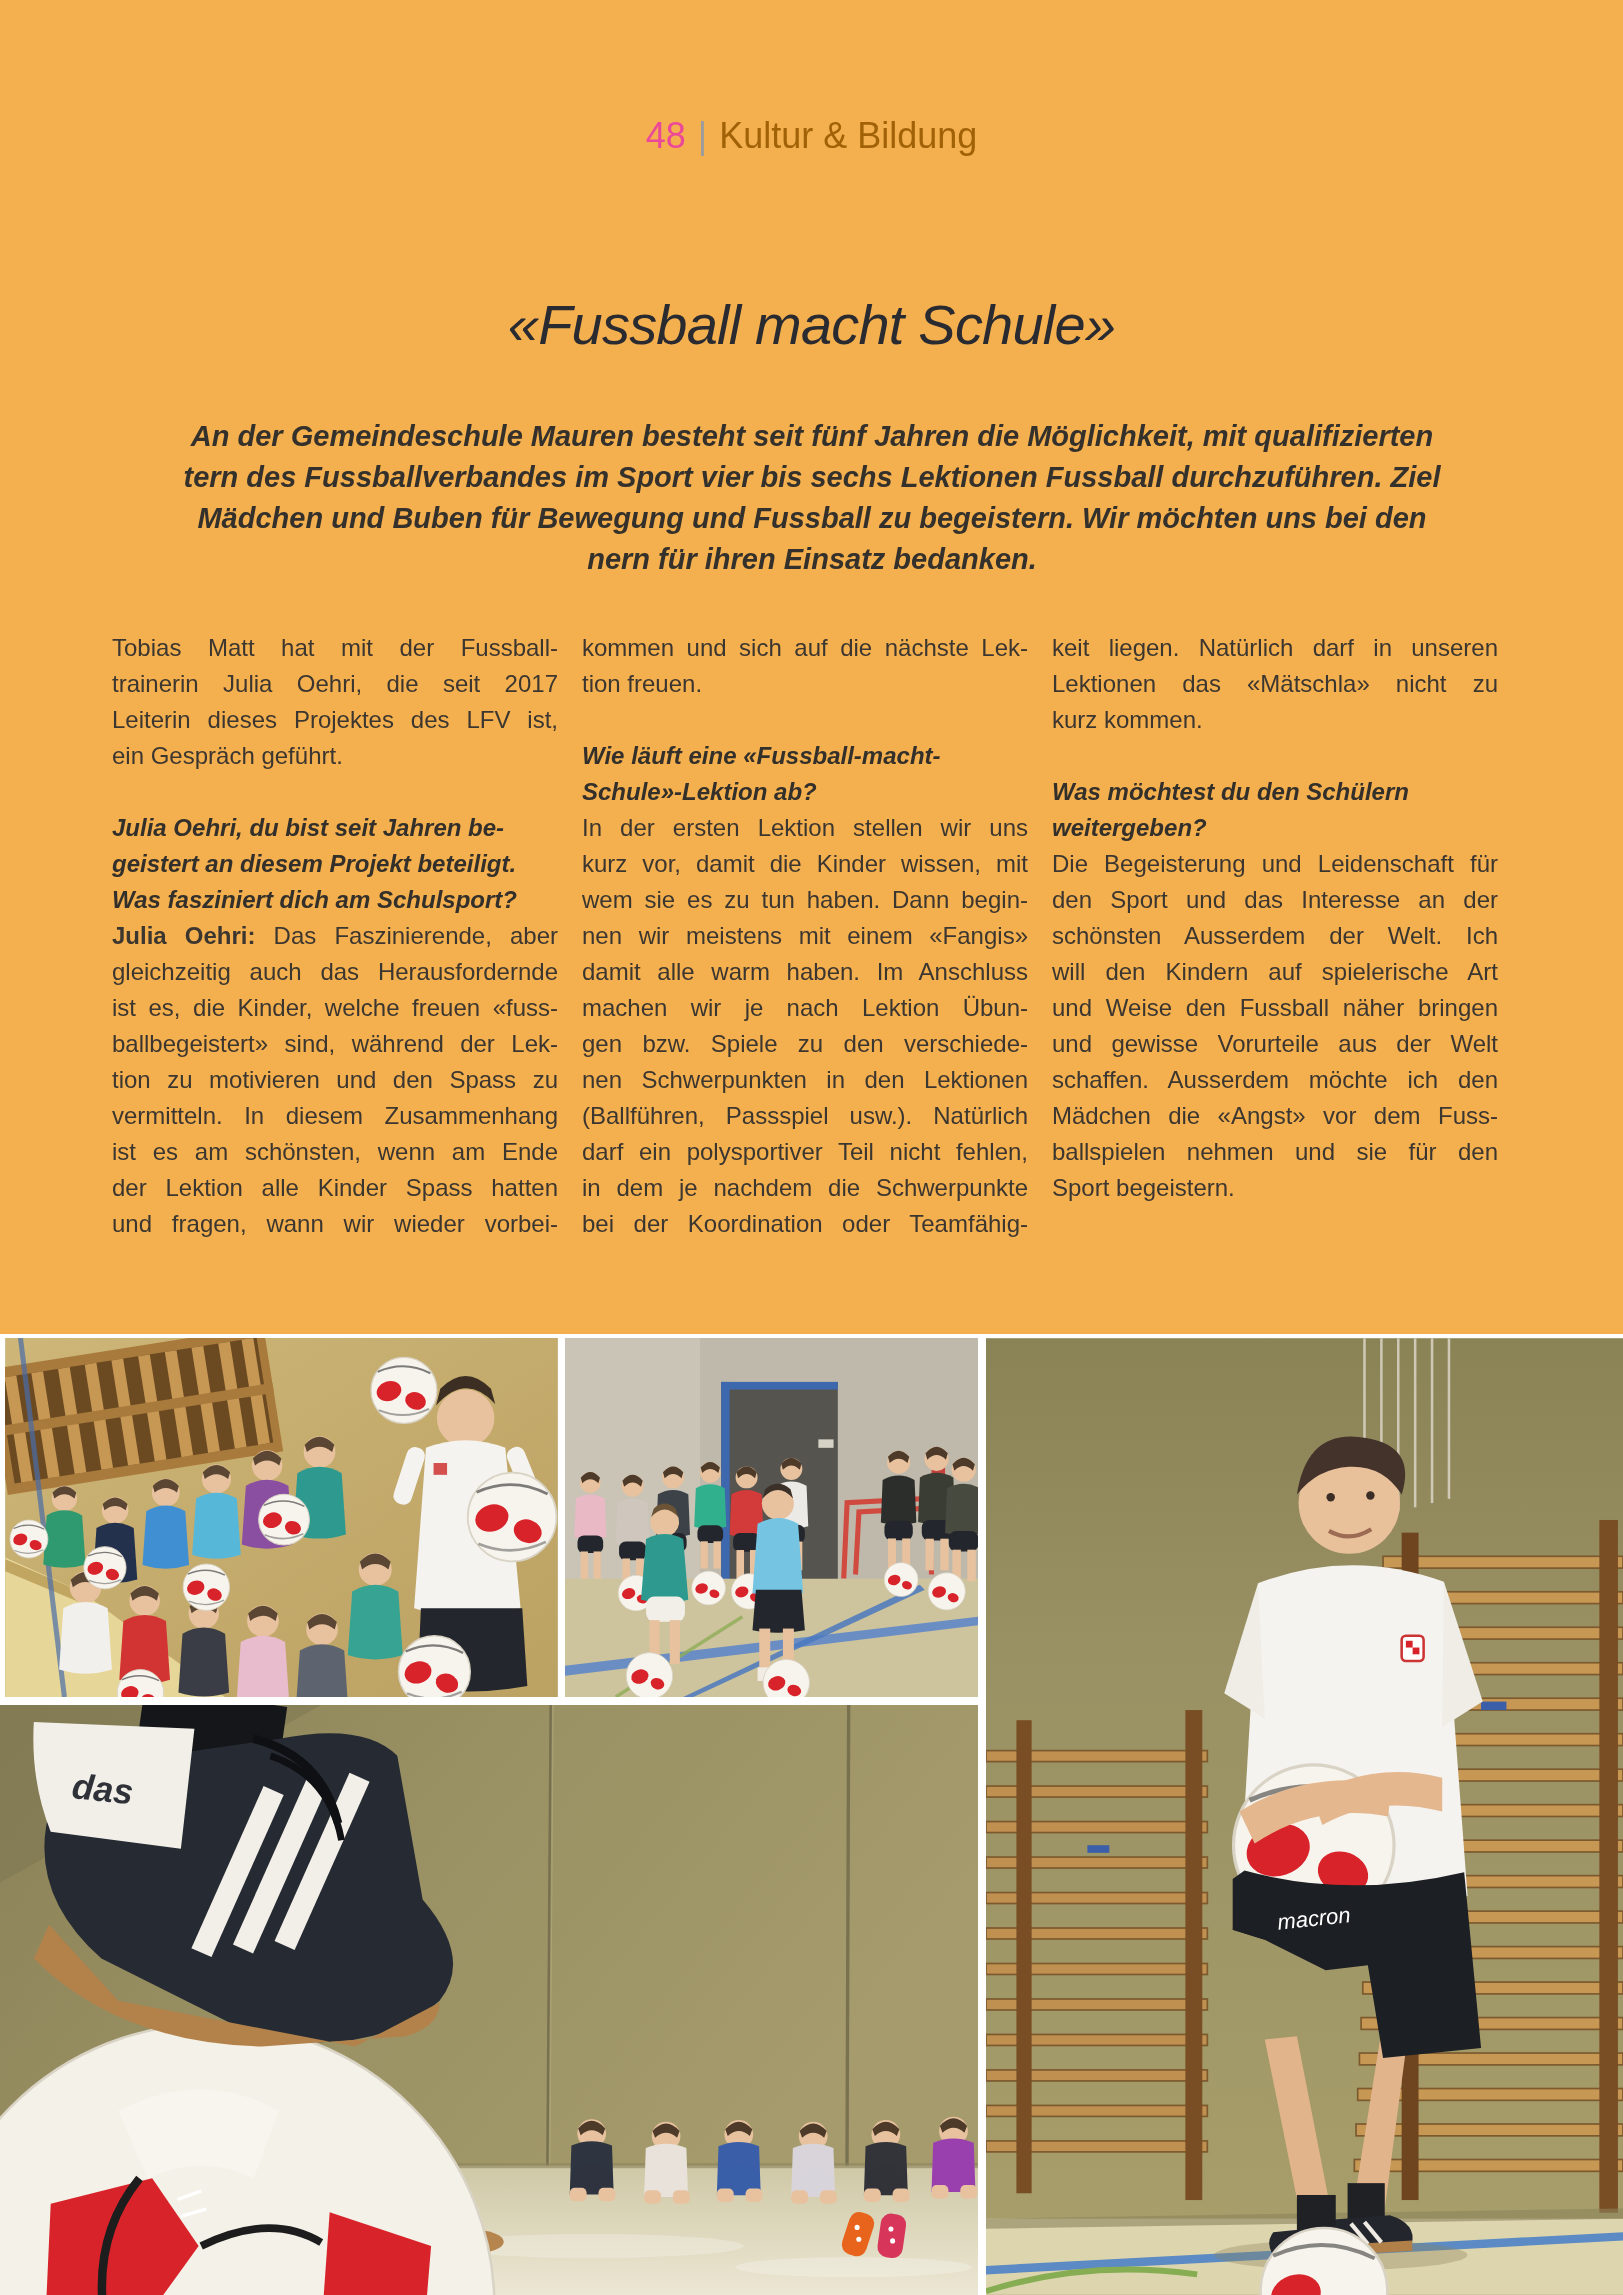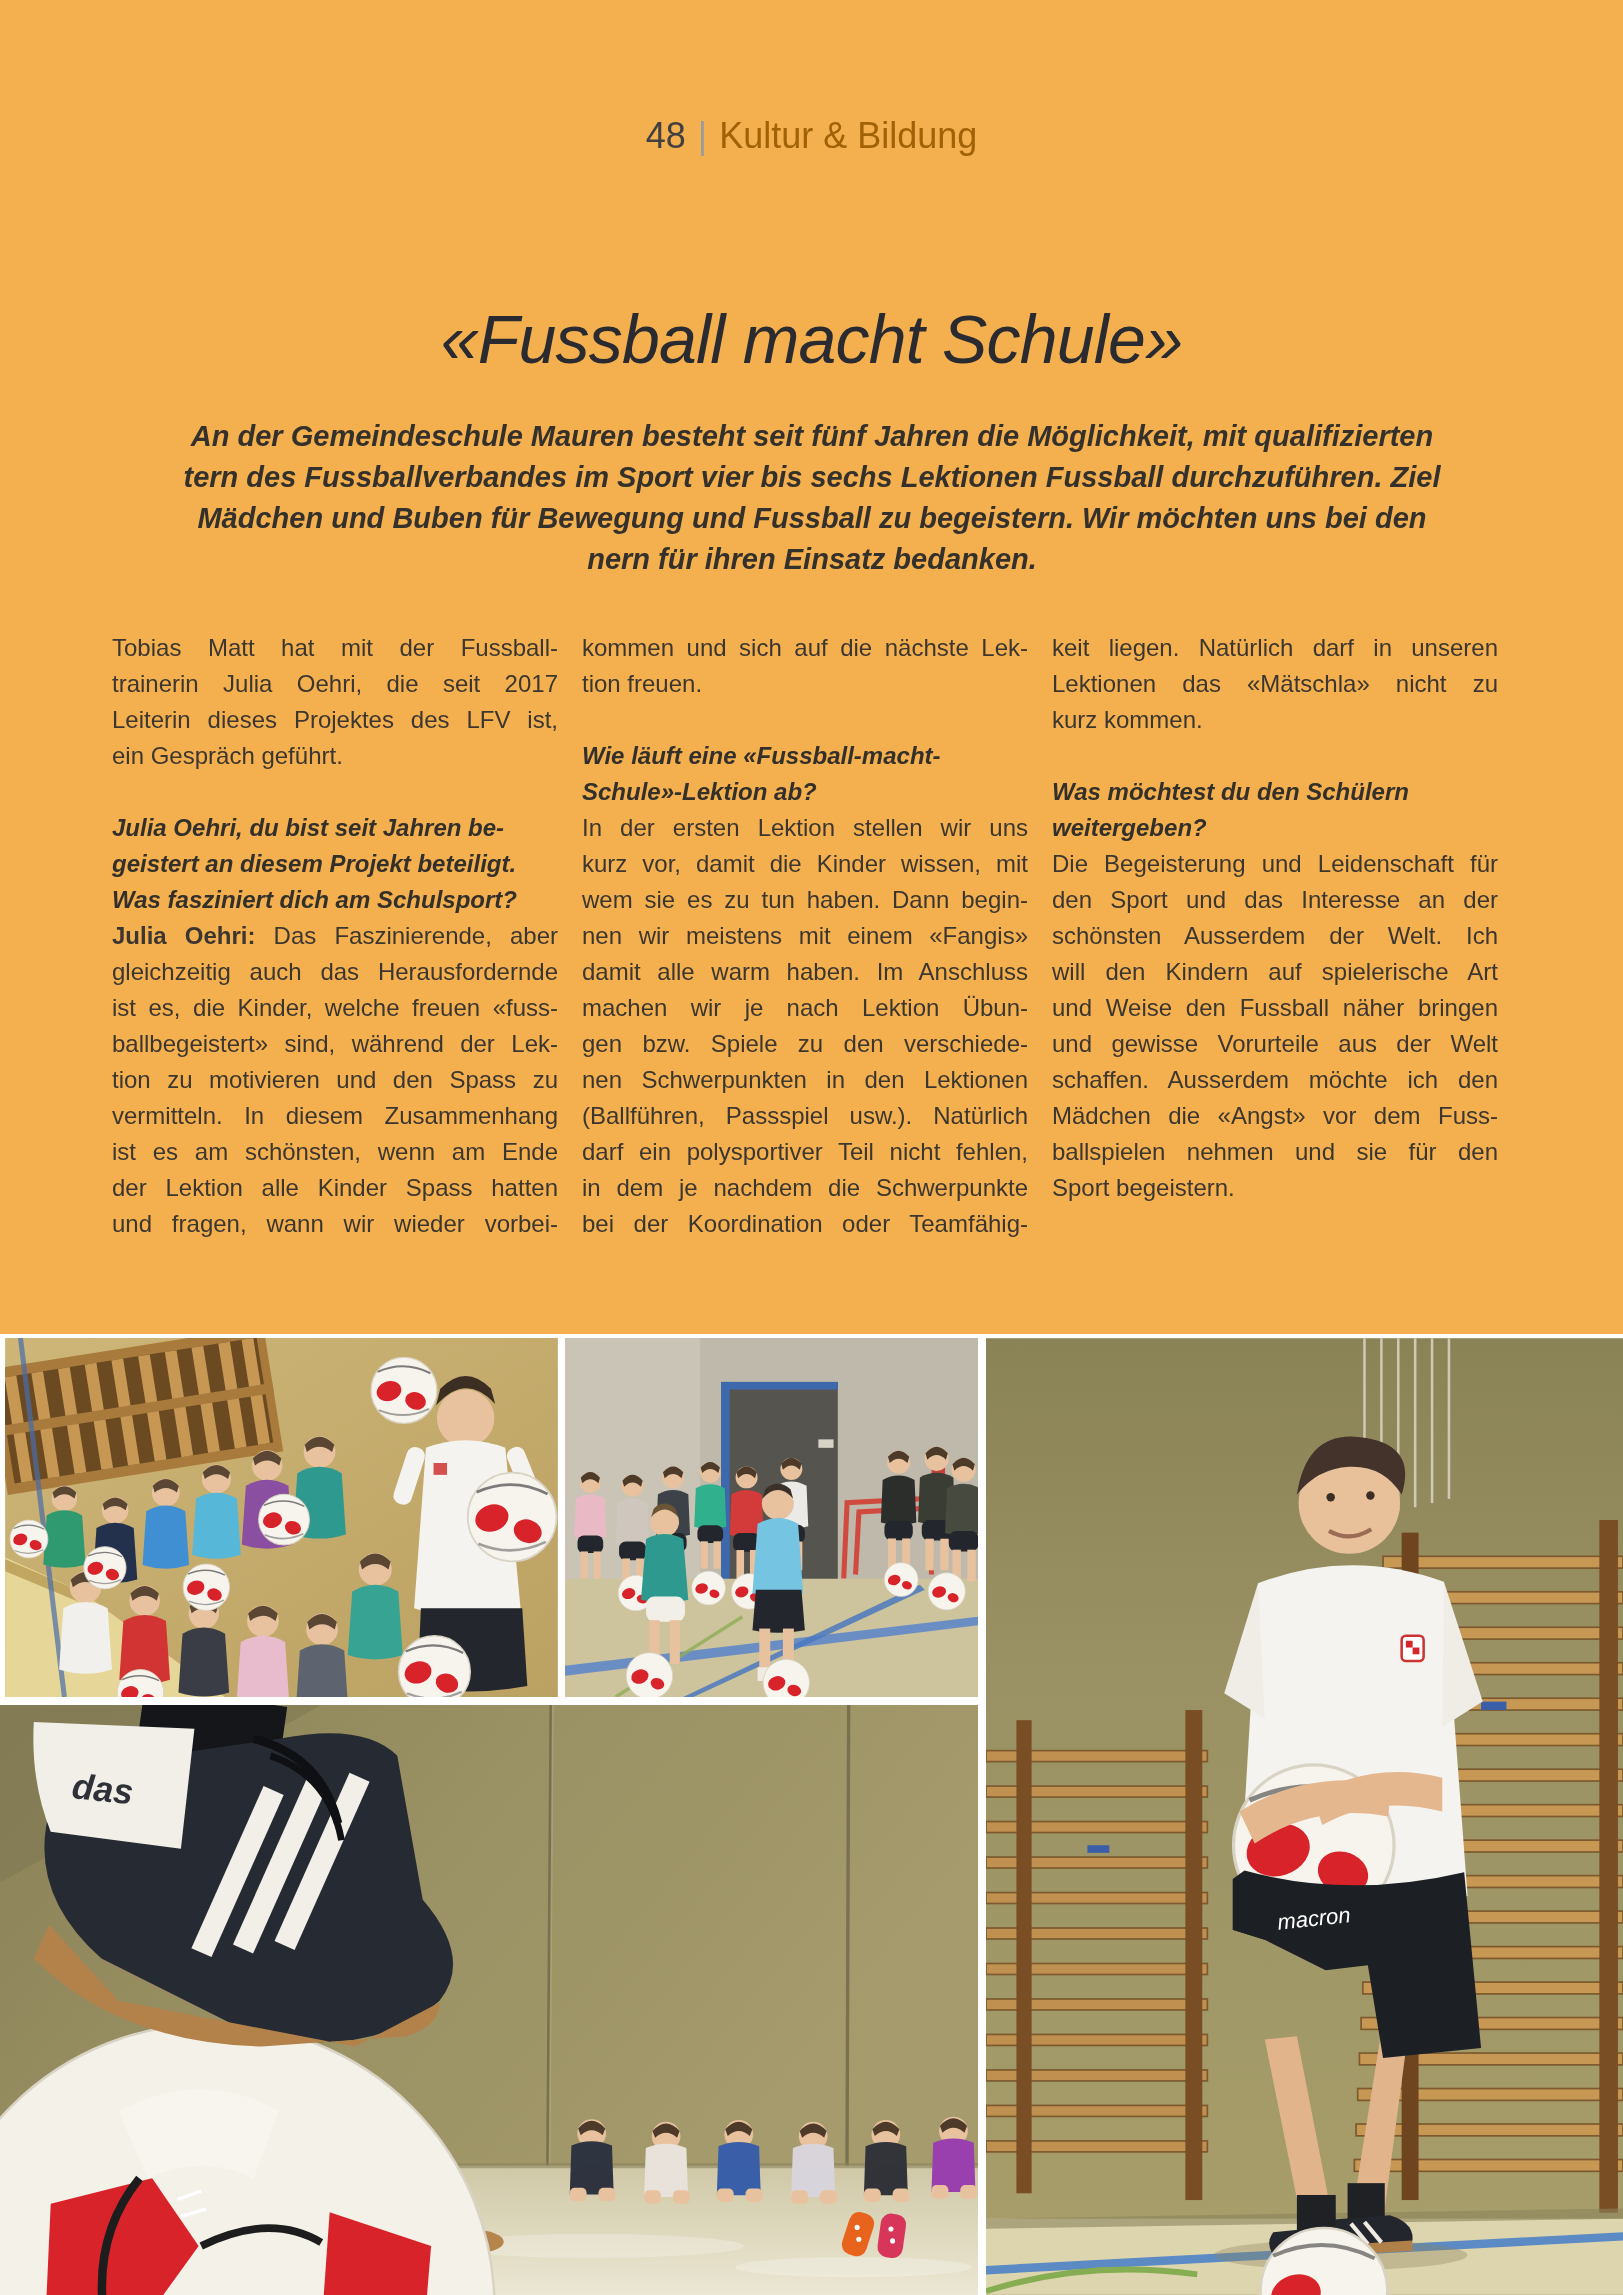--- a/index.html
+++ b/index.html
@@ -2,27 +2,27 @@
 <html lang="de" style="font-size:13.5px"><head>
 <meta charset="utf-8">
 <style>
   html,body{margin:0;padding:0;background:#ffffff;}
   .page{position:relative;width:1623px;height:2295px;background:#ffffff;overflow:hidden;
         font-family:"Liberation Sans",sans-serif;}
   .orange-bg{position:absolute;left:0;top:0;width:1623px;height:1334px;background:#F4B04E;}
 
   
   .header{position:absolute;left:0;top:115px;width:1623px;text-align:center;font-size:36px;line-height:41px;}
-  .header .pagenum{color:#404040;}
+  .header .pagenum{color:#ec4899;}
   .header .sep{color:#9C9C9C;padding:0 12px;font-weight:300;}
   .header .section{color:#a16207;}
 
   
   .title{position:absolute;left:0;top:254px;width:1623px;text-align:center;
-         font-size:68px;font-style:italic;font-weight:500;color:#2A2A31;letter-spacing:-0.8px;}
+         font-size:56px;font-style:italic;font-weight:500;color:#2A2A31;letter-spacing:-0.8px;}
 
   
   .intro{position:absolute;left:178px;top:416px;width:1268px;
          font-size:29px;line-height:41px;font-style:italic;font-weight:700;color:#34302B;}
   .intro .jline{text-align:center;height:41px;overflow:hidden;}
 
   
   .columns{position:absolute;left:112px;top:630px;width:1399px;display:flex;gap:24px;}
   .col{width:446px;flex:0 0 446px;font-size:24px;line-height:36px;color:#3C3630;}
   .para .jline{text-align:justify;text-align-last:justify;height:36px;overflow:hidden;}

